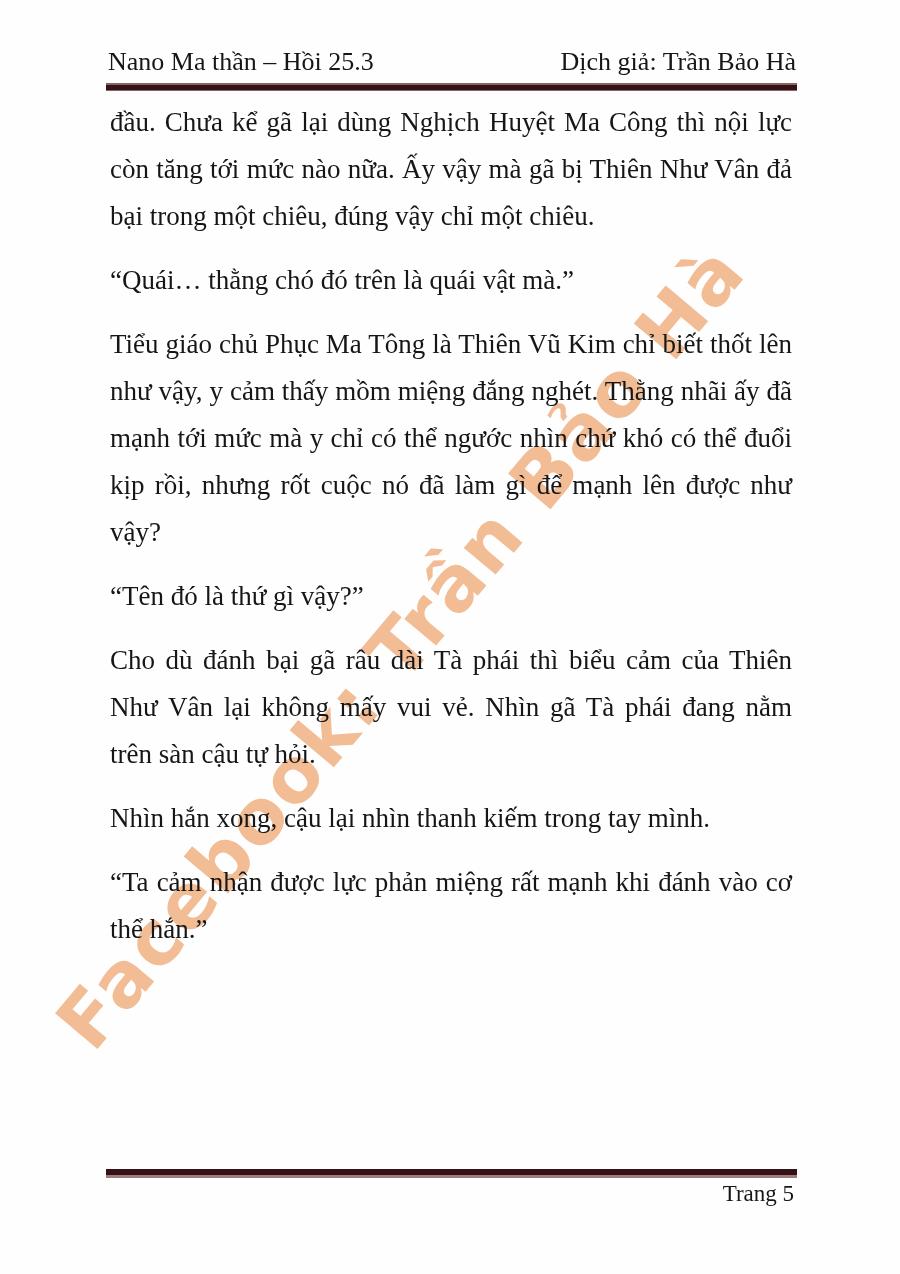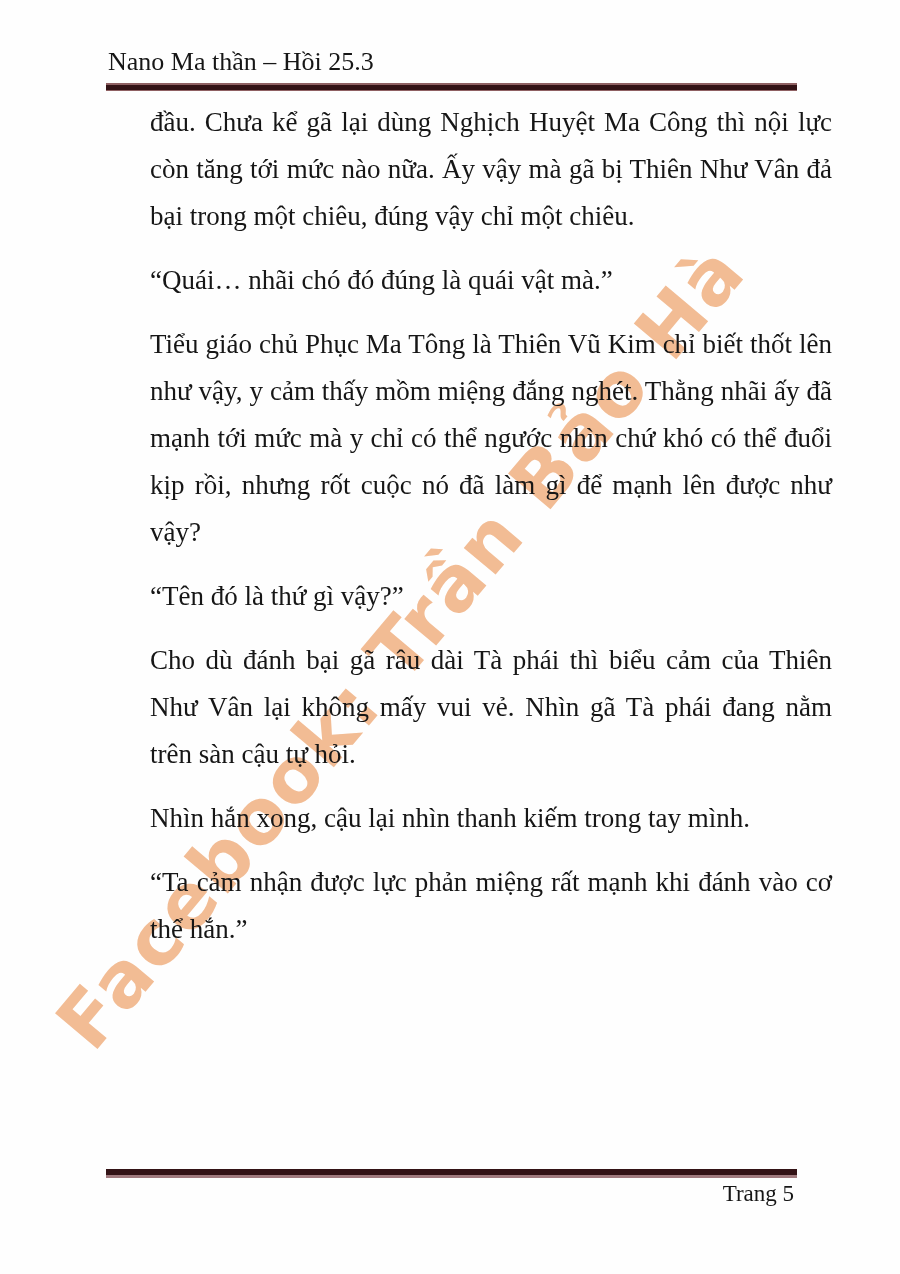--- a/index.html
+++ b/index.html
@@ -46,21 +46,20 @@
       #8f6163 7px, #8f6163 8px);
     z-index: 2;
   }
   
   .text-block {
     position: absolute;
     left: 110px;
     width: 682px;
     top: 99px;
     z-index: 1;
-    margin-left: 40px;
   }
   .text-block p {
     margin: 0 0 17px 0;
     font-size: 27px;
     line-height: 47px;
     text-align: justify;
   }
   
   .watermark {
     position: absolute;
@@ -100,28 +99,29 @@
     z-index: 2;
   }
 </style>
 </head>
 <body>
 
 <div class="page">
 
   <div class="header-row">
     <span>Nano Ma thần – Hồi 25.3</span>
+    <span>Dịch giả: Trần Bảo Hà</span>
   </div>
   <div class="header-rule"></div>
 
   <div class="watermark">Facebook: Trần Bảo Hà</div>
 
   <div class="text-block">
     <p>đầu. Chưa kể gã lại dùng Nghịch Huyệt Ma Công thì nội lực còn tăng tới mức nào nữa. Ấy vậy mà gã bị Thiên Như Vân đả bại trong một chiêu, đúng vậy chỉ một chiêu.</p>
-    <p>“Quái… nhãi chó đó đúng là quái vật mà.”</p>
+    <p>“Quái… thằng chó đó trên là quái vật mà.”</p>
     <p>Tiểu giáo chủ Phục Ma Tông là Thiên Vũ Kim chỉ biết thốt lên như vậy, y cảm thấy mồm miệng đắng nghét. Thằng nhãi ấy đã mạnh tới mức mà y chỉ có thể ngước nhìn chứ khó có thể đuổi kịp rồi, nhưng rốt cuộc nó đã làm gì để mạnh lên được như vậy?</p>
     <p>“Tên đó là thứ gì vậy?”</p>
     <p>Cho dù đánh bại gã râu dài Tà phái thì biểu cảm của Thiên Như Vân lại không mấy vui vẻ. Nhìn gã Tà phái đang nằm trên sàn cậu tự hỏi.</p>
     <p>Nhìn hắn xong, cậu lại nhìn thanh kiếm trong tay mình.</p>
     <p>“Ta cảm nhận được lực phản miệng rất mạnh khi đánh vào cơ thể hắn.”</p>
   </div>
 
   <div class="footer-rule"></div>
   <div class="page-number">Trang 5</div>
 

